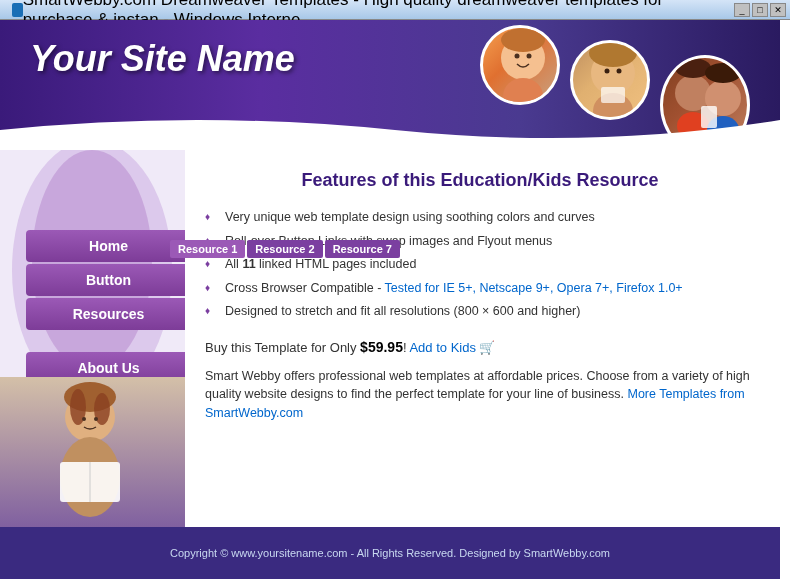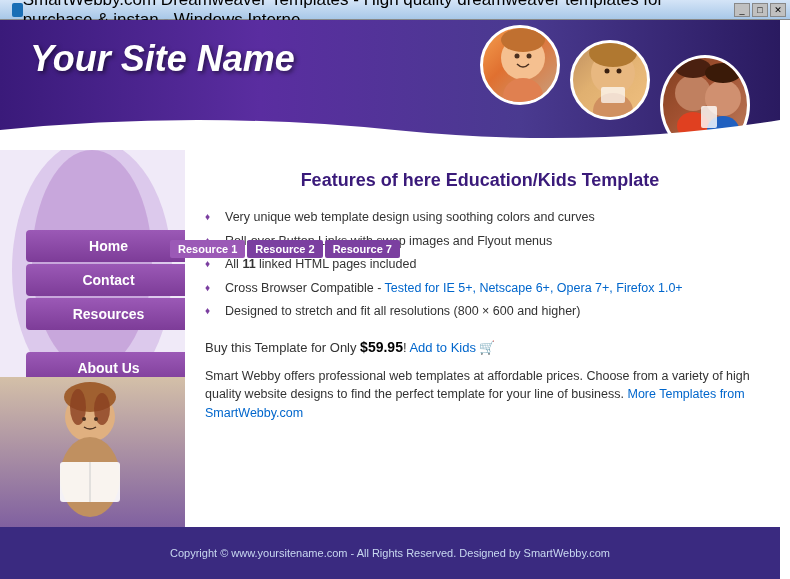--- a/index.html
+++ b/index.html
@@ -355,21 +355,21 @@
     <div class="sidebar">
 
       <svg class="sidebar-arch" viewBox="0 0 185 380" preserveAspectRatio="none">
         <rect x="0" y="0" width="185" height="380" fill="#f0eaf8"></rect>
         <ellipse cx="92" cy="120" rx="80" ry="130" fill="#c8a8e0" opacity="0.5"></ellipse>
         <ellipse cx="92" cy="110" rx="60" ry="110" fill="#9b59b6" opacity="0.3"></ellipse>
       </svg>
 
       <div class="sidebar-nav">
         <div class="nav-item">Home</div>
-        <div class="nav-item">Contact</div>
+        <div class="nav-item">Button</div>
         <div class="nav-item">Resources</div>
         <div class="nav-item" style="margin-top:20px;">About Us</div>
         <div class="nav-item">Contact Us</div>
       </div>
 
       <div class="sidebar-image">
         <svg width="185" height="150" viewBox="0 0 185 150">
 
           <defs>
             <linearGradient id="sideGrad" x1="0" y1="0" x2="0" y2="1">
@@ -398,27 +398,27 @@
       </div>
     </div>
 
     <div class="resource-tabs">
       <div class="resource-tab active">Resource 1</div>
       <div class="resource-tab">Resource 2</div>
       <div class="resource-tab">Resource 7</div>
     </div>
 
     <div class="content">
-      <div class="content-title">Features of here Education/Kids Template</div>
+      <div class="content-title">Features of this Education/Kids Resource</div>
 
       <ul class="features-list">
         <li>Very unique web template design using soothing colors and curves</li>
         <li>Roll-over Button Links with swap images and Flyout menus</li>
         <li>All <strong>11</strong> linked HTML pages included</li>
-        <li>Cross Browser Compatible - <a href="#">Tested for IE 5+, Netscape 6+, Opera 7+, Firefox 1.0+</a></li>
+        <li>Cross Browser Compatible - <a href="#">Tested for IE 5+, Netscape 9+, Opera 7+, Firefox 1.0+</a></li>
         <li>Designed to stretch and fit all resolutions (800 × 600 and higher)</li>
       </ul>
 
       <p class="price-line">
         Buy this Template for Only <strong>$59.95</strong>! <a href="#">Add to Kids 🛒</a>
       </p>
 
       <p class="promo-text">
         Smart Webby offers professional web templates at affordable prices. Choose from a variety of high quality website designs to find the perfect template for your line of business. <a href="#">More Templates from SmartWebby.com</a>
       </p>

